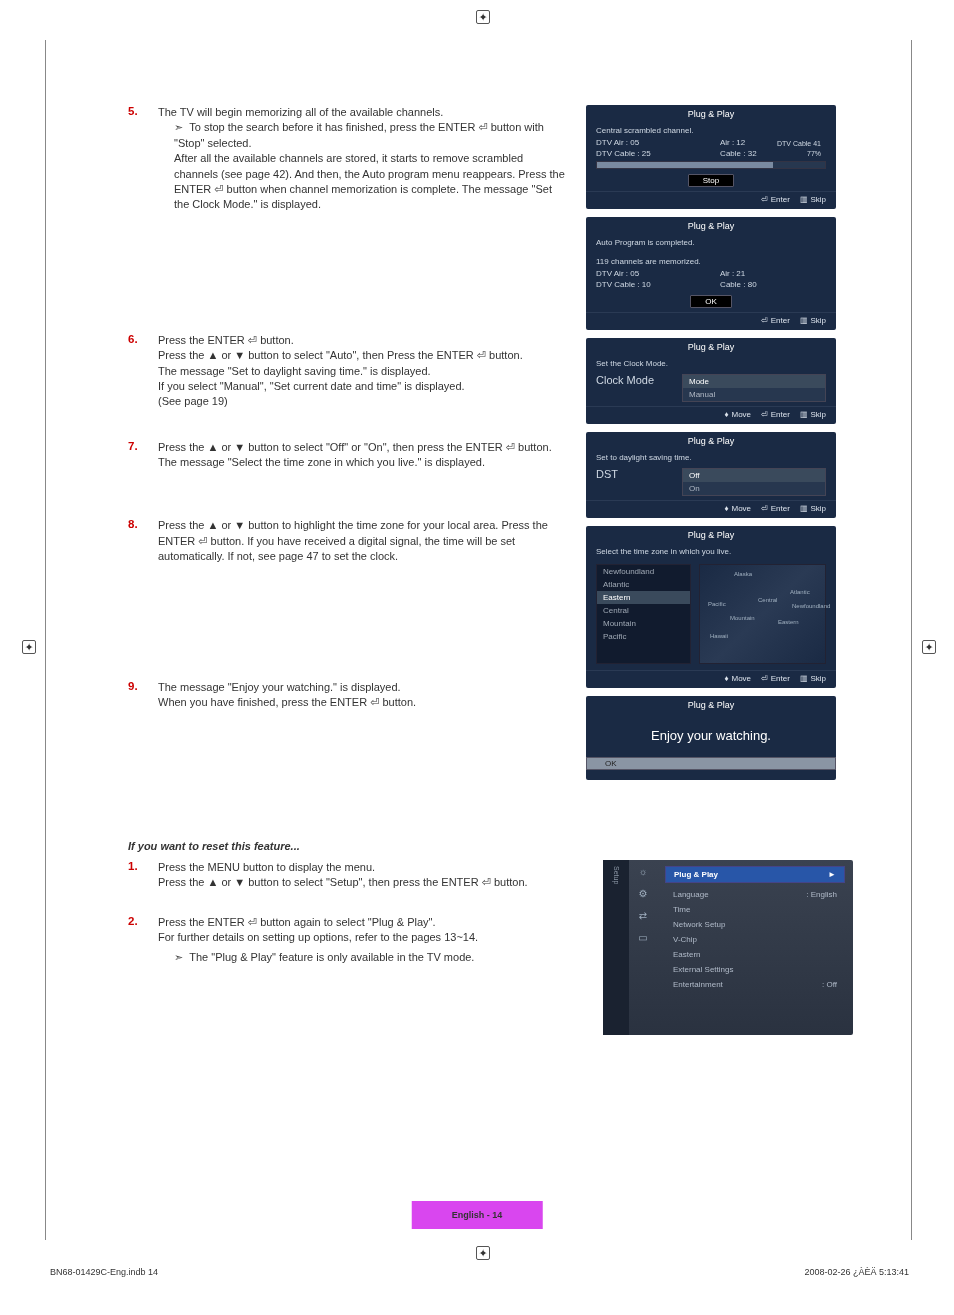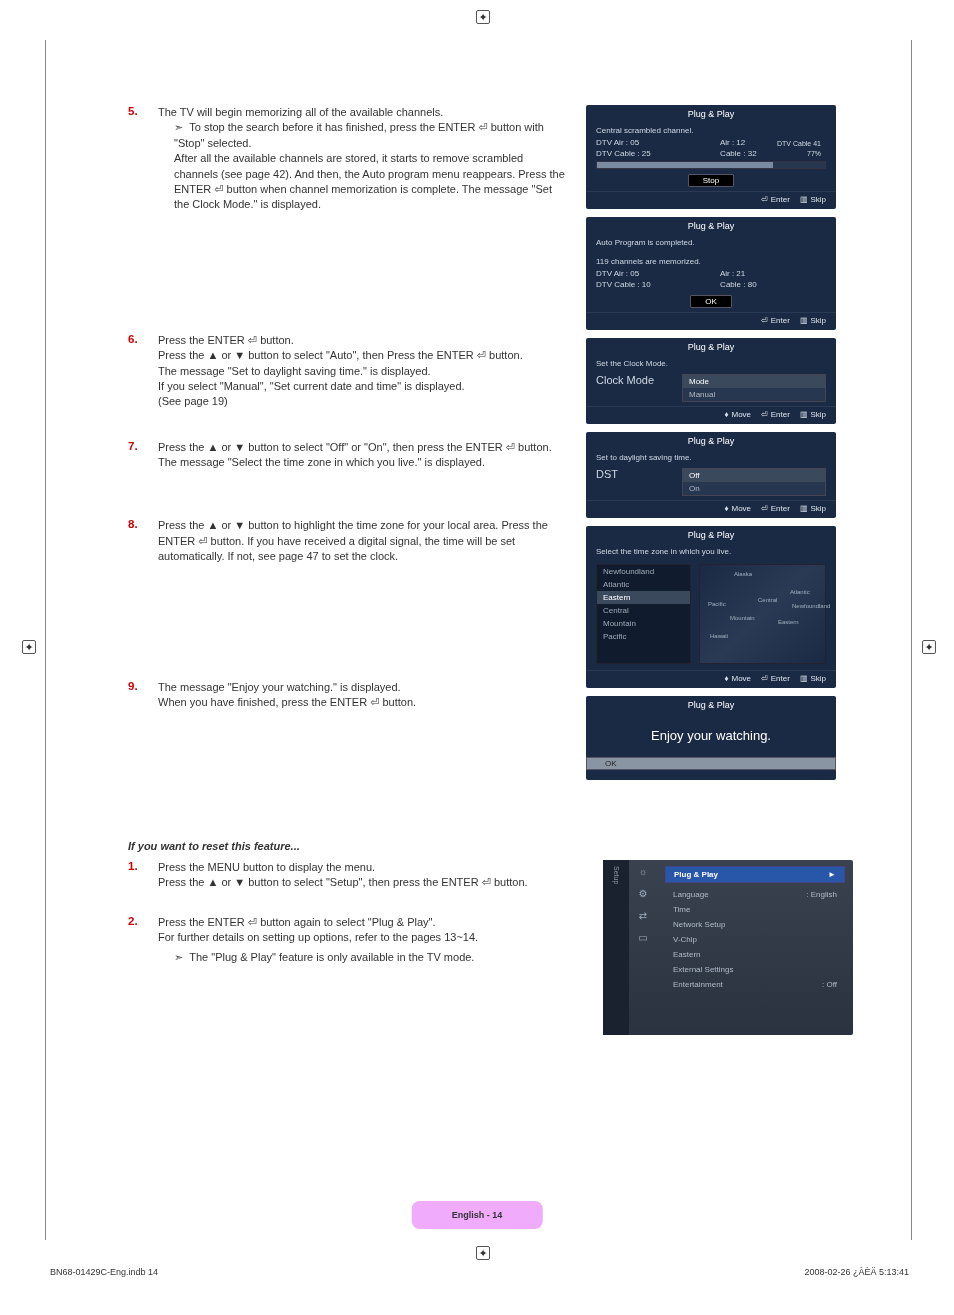--- a/index.html
+++ b/index.html
@@ -81,21 +81,21 @@
   }
   .setup-side { width: 26px; background: #1a2230; padding-top: 6px; display: flex; flex-direction: column; align-items: center; gap: 8px; }
   .setup-side .label { writing-mode: vertical-rl; font-size: 7px; color: #8a95a4; }
   .setup-iconcol { width: 28px; padding-top: 6px; display: flex; flex-direction: column; align-items: center; gap: 10px; }
   .setup-iconcol .ic { width: 14px; height: 12px; color: #a0b0c0; font-size: 10px; text-align: center; }
   .setup-main { flex: 1; padding: 6px 8px; }
   .setup-highlight { background: #2856a8; color: #fff; padding: 3px 8px; font-weight: bold; display: flex; justify-content: space-between; align-items: center; border: 1px solid #448; margin-bottom: 4px; }
   .setup-item { display: flex; justify-content: space-between; padding: 3px 8px; color: #b0bac8; }
 
   .page-footer { position: absolute; left: 50%; transform: translateX(-50%); bottom: 95px; }
-  .foot-pill { background: #f0abfc; border-radius: 8px; padding: 9px 40px; font-size: 9px; font-weight: bold; color: #333; }
+  .foot-pill { background: #d946ef; border-radius: 0; padding: 9px 40px; font-size: 9px; font-weight: bold; color: #333; }
   .doc-footer { position: absolute; left: 50px; right: 45px; bottom: 38px; display: flex; justify-content: space-between; font-size: 9px; color: #333; }
 </style>
 </head>
 <body>
 
 <div class="crop-t">
     <div class="reg-mark">✦</div>
   </div>
 <div class="crop-l">
     <div class="reg-mark">✦</div>

